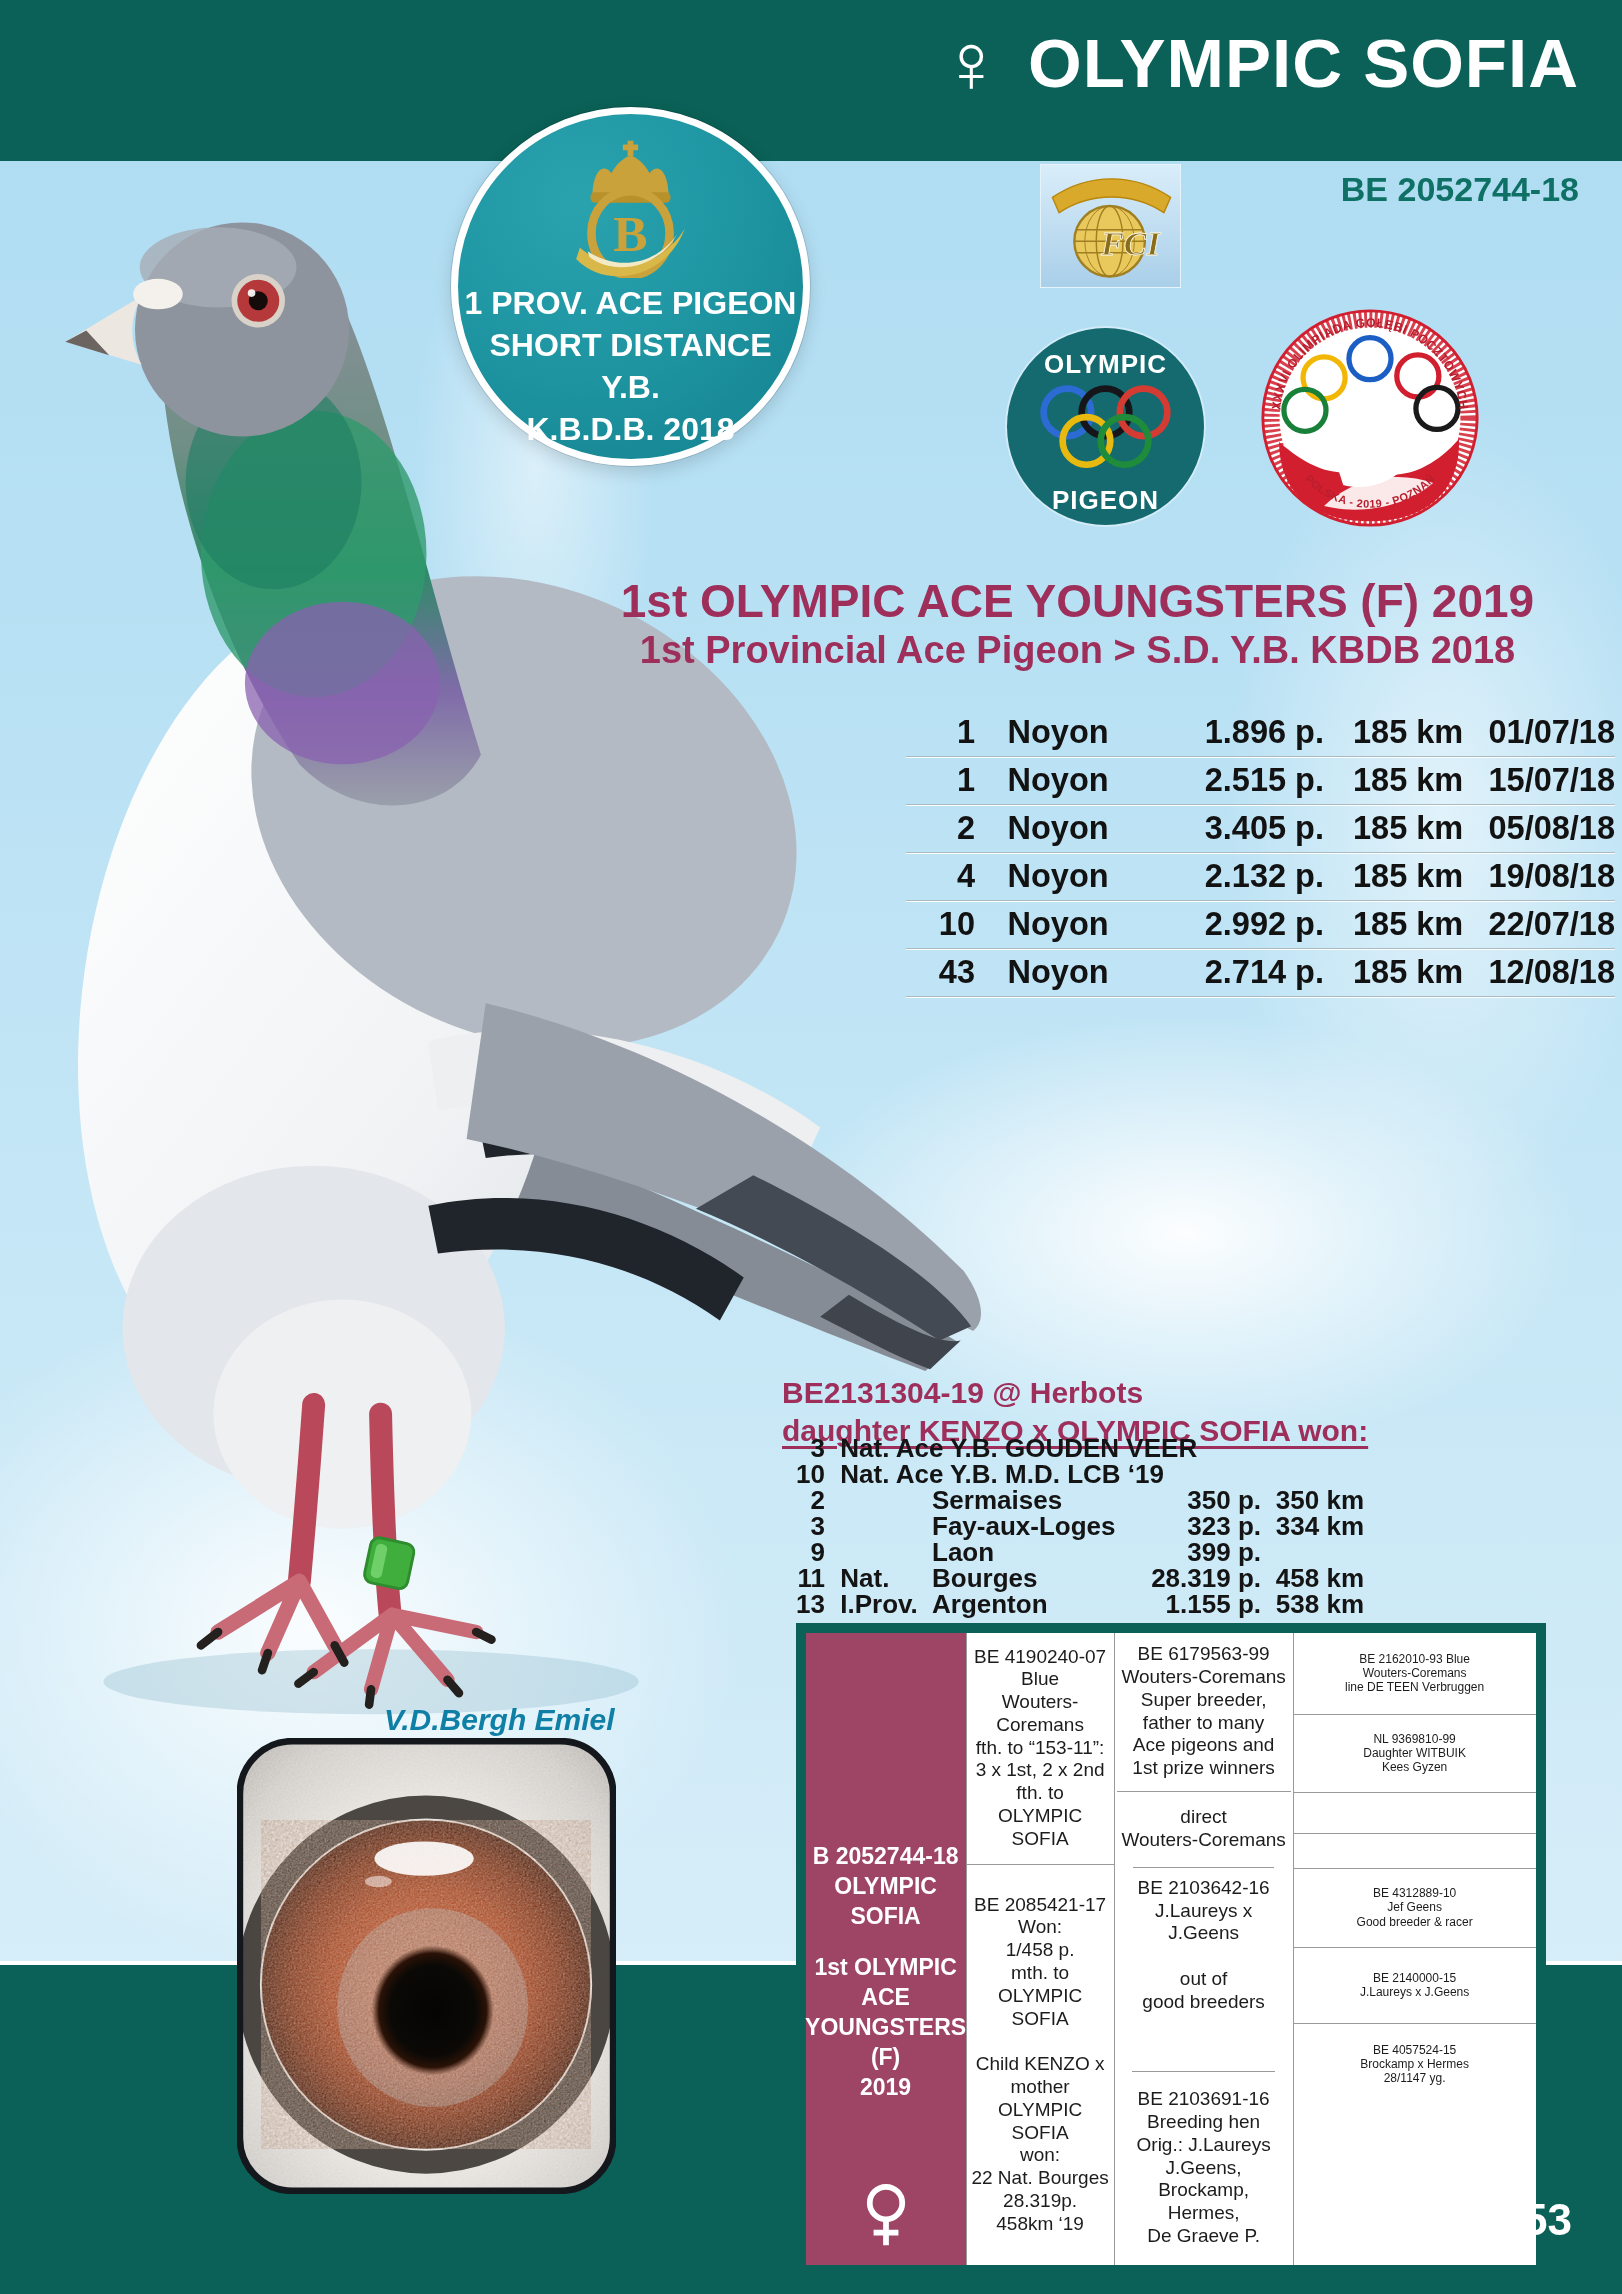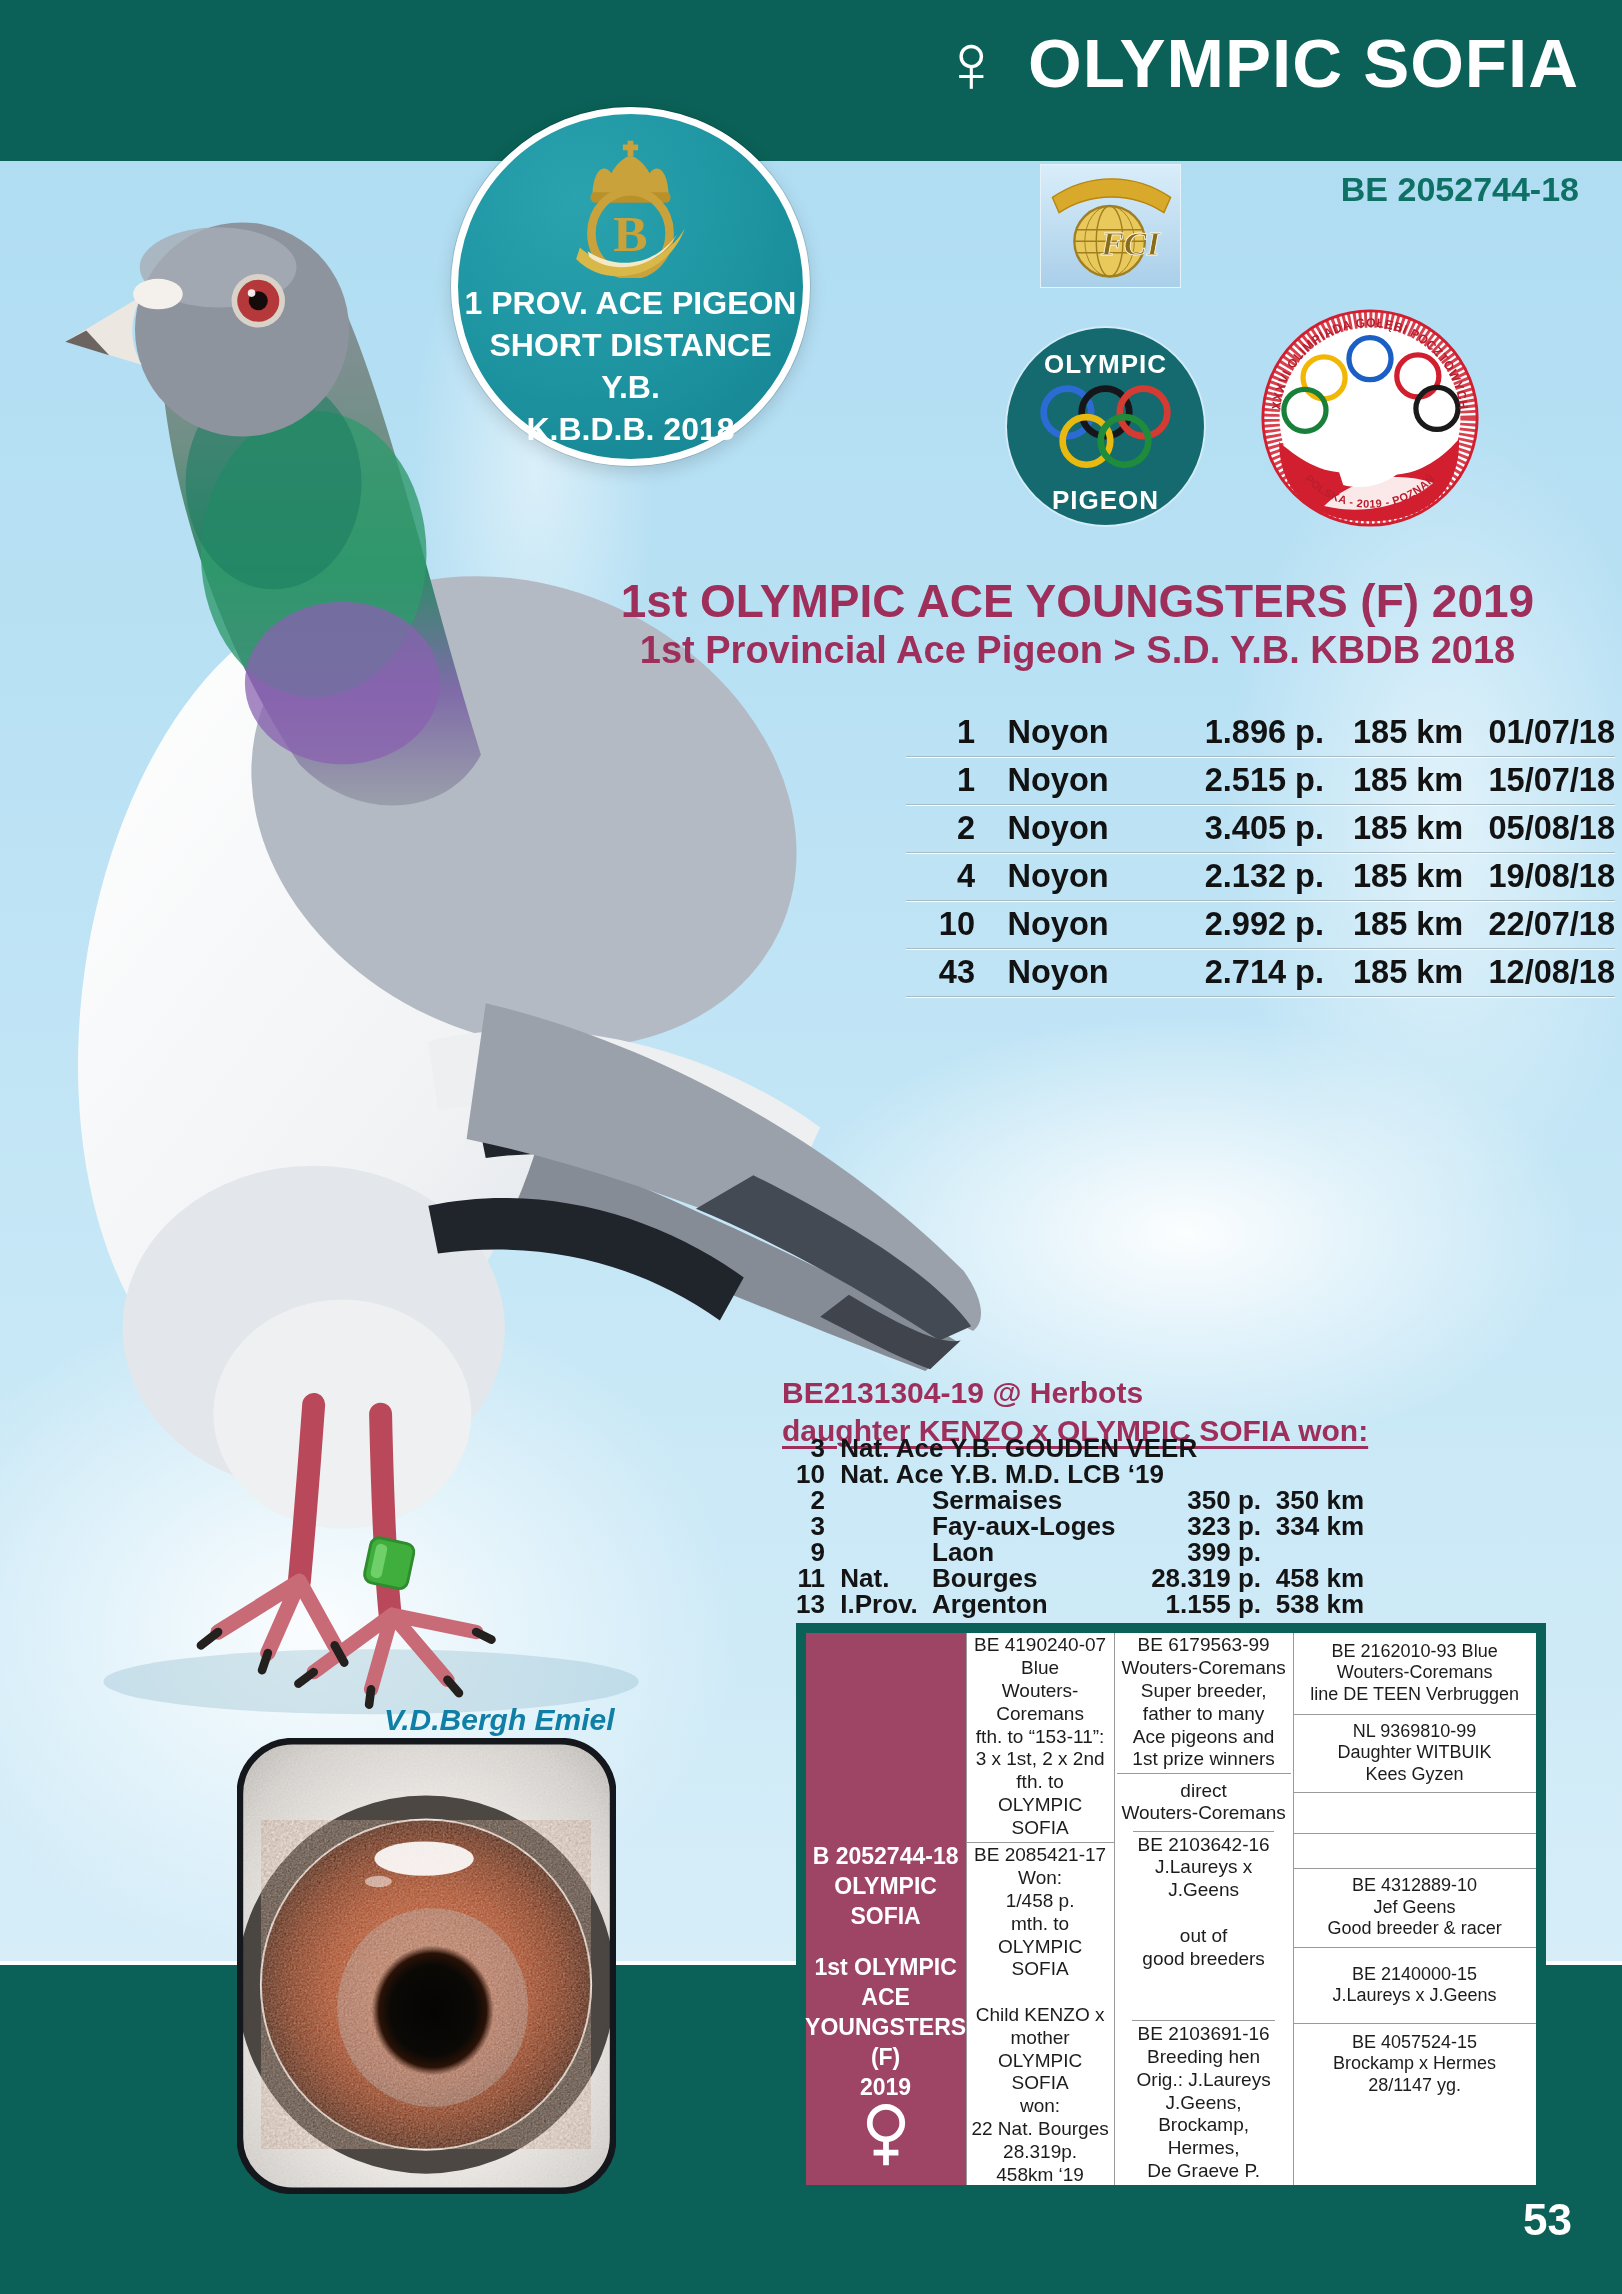--- a/index.html
+++ b/index.html
@@ -64,31 +64,31 @@
            color:#0f7fa6;z-index:3;}
 
   .band{position:absolute;left:0;top:1961px;width:1622px;height:333px;background:#0b6157;
         border-top:4.8px solid #fff;box-sizing:border-box;z-index:1;}
   .pageno{position:absolute;right:50px;top:2195px;font-size:44px;font-weight:bold;color:#fff;z-index:4;}
 
   .eye{position:absolute;left:237px;top:1738px;width:379px;height:456px;z-index:3;}
 
   .pedigree{position:absolute;left:796px;top:1623px;width:750px;height:571px;background:#0b6157;
             padding:9.6px;box-sizing:border-box;display:flex;z-index:3;}
-  .pcol{background:#fff;display:flex;flex-direction:column;box-sizing:border-box;height:552px;}
+  .pcol{background:#fff;display:flex;flex-direction:column;box-sizing:border-box;height:632px;}
   .pcol1{width:160px;background:#9e4566;color:#fff;text-align:center;align-items:center;}
   .pcol2{width:148px;border-left:1.9px solid #9a9a9a;}
   .pcol3{width:179px;border-left:1.9px solid #9a9a9a;align-items:center;}
   .pcol4{width:243px;border-left:1.9px solid #9a9a9a;}
   .cell{box-sizing:border-box;display:flex;align-items:center;justify-content:center;text-align:center;
         white-space:pre-line;color:#1c1c1c;padding:1.9px 4.8px;line-height:1.2;}
   .cell+.cell{border-top:1.9px solid #9a9a9a;}
   .pcol2 .cell{font-size:19px;}
   .pcol3 .cell{font-size:19px;}
-  .pcol4 .cell{font-size:18px;}
+  .pcol4 .cell{font-size:12px;}
   .pcol2 .cell:nth-child(1){height:231px;}
   .pcol2 .cell:nth-child(2){flex:1;}
   .pcol3 .cell:nth-child(1){height:158px;}
   .pcol3 .cell:nth-child(2){height:76px;}
   .pcol3 .cell:nth-child(3){height:156px;}
   .pcol3 .cell:nth-child(4){flex:1;margin-top:48px;}
   .pcol4 .cell:nth-child(1){height:81px;}
   .pcol4 .cell:nth-child(2){height:78px;}
   .pcol4 .cell:nth-child(3){height:41px;}
   .pcol4 .cell:nth-child(4){height:35px;}

